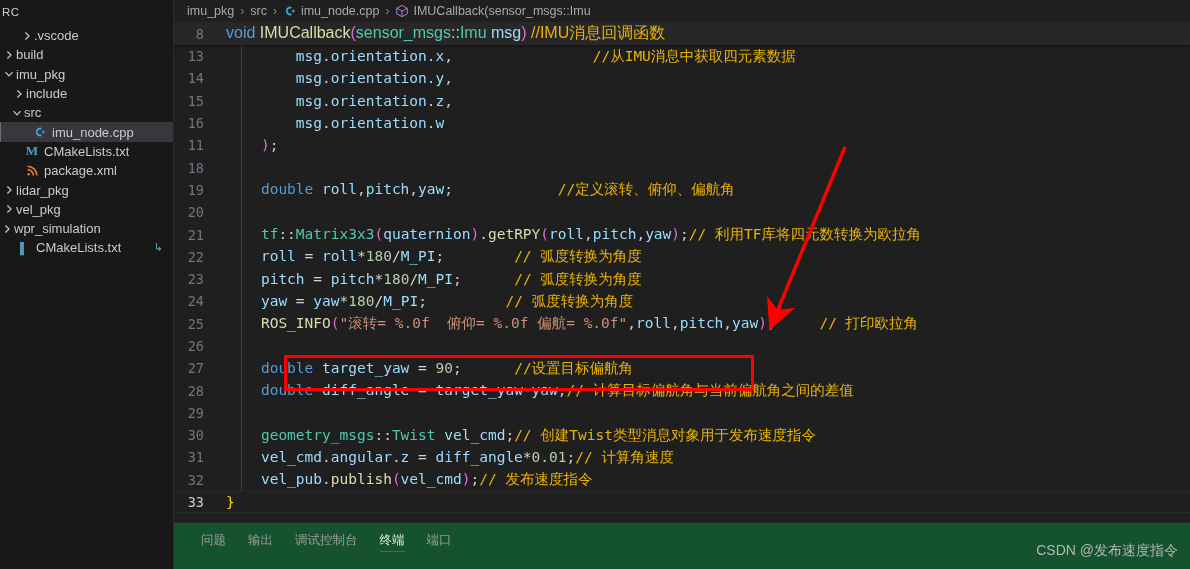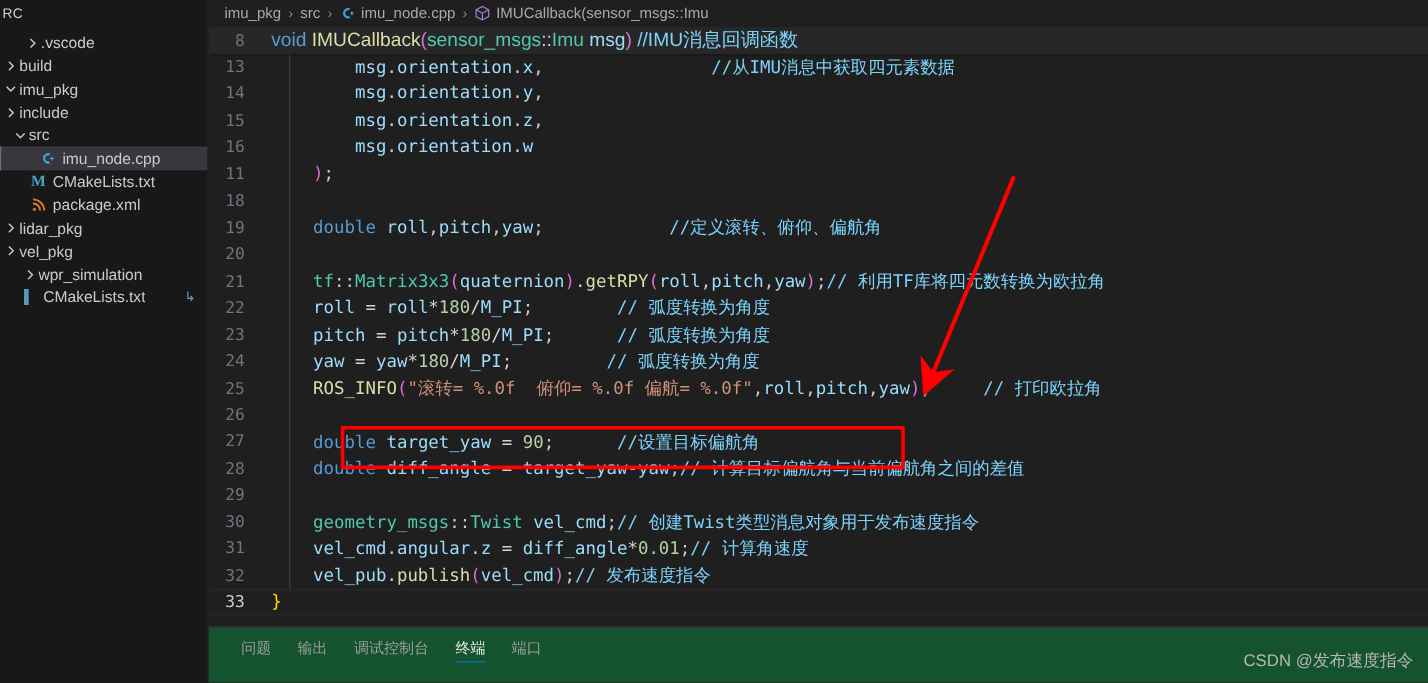--- a/index.html
+++ b/index.html
@@ -87,21 +87,21 @@
   }
   .line.current { box-shadow: inset 0 1px 0 #282828, inset 0 -1px 0 #282828; }
 
   
   .kw    { color:#569cd6; }
   .typ   { color:#4ec9b0; }
   .fn    { color:#dcdcaa; }
   .var   { color:#9cdcfe; }
   .num   { color:#b5cea8; }
   .str   { color:#ce9178; }
-  .cmt   { color:#7dd3fc;margin-top:44px; }
+  .cmt   { color:#eab308;margin-top:44px; }
   .op    { color:#d4d4d4; }
   .pun   { color:#cccccc; }
   .paren { color:#da70d6; }
   .brace { color:#ffd700; }
 
   
   .anno-box {
     position:absolute; border:3px solid #ff0000; z-index:20;
     pointer-events:none; border-radius:1px;
   }
@@ -154,21 +154,21 @@
           <span class="tree-label">build</span>
         </div>
         <div class="tree-row" style="padding-left: 2px;">
           <span class="twisty">
             <svg width="10" height="10" viewBox="0 0 10 10">
               <path d="M1.5 3.2 L5 6.8 L8.5 3.2" fill="none" stroke="#cccccc" stroke-width="1.2"></path>
             </svg>
           </span>
           <span class="tree-label">imu_pkg</span>
         </div>
-        <div class="tree-row" style="padding-left: 2px;">
+        <div class="tree-row" style="padding-left: 12px;">
           <span class="twisty">
             <svg width="10" height="10" viewBox="0 0 10 10">
               <path d="M3.4 1.5 L7 5 L3.4 8.5" fill="none" stroke="#cccccc" stroke-width="1.2"></path>
             </svg>
           </span>
           <span class="tree-label">include</span>
         </div>
         <div class="tree-row" style="padding-left: 10px;">
           <span class="twisty">
             <svg width="10" height="10" viewBox="0 0 10 10">
@@ -214,21 +214,21 @@
           <span class="tree-label">lidar_pkg</span>
         </div>
         <div class="tree-row" style="padding-left: 2px;">
           <span class="twisty">
             <svg width="10" height="10" viewBox="0 0 10 10">
               <path d="M3.4 1.5 L7 5 L3.4 8.5" fill="none" stroke="#cccccc" stroke-width="1.2"></path>
             </svg>
           </span>
           <span class="tree-label">vel_pkg</span>
         </div>
-        <div class="tree-row" style="padding-left: 18px;">
+        <div class="tree-row" style="padding-left: 0;">
           <span class="twisty">
             <svg width="10" height="10" viewBox="0 0 10 10">
               <path d="M3.4 1.5 L7 5 L3.4 8.5" fill="none" stroke="#cccccc" stroke-width="1.2"></path>
             </svg>
           </span>
           <span class="tree-label">wpr_simulation</span>
         </div>
         <div class="tree-row" style="padding-left: 2px;">
           <span class="twisty"></span>
           <span class="ficon cmake2">▌</span>

